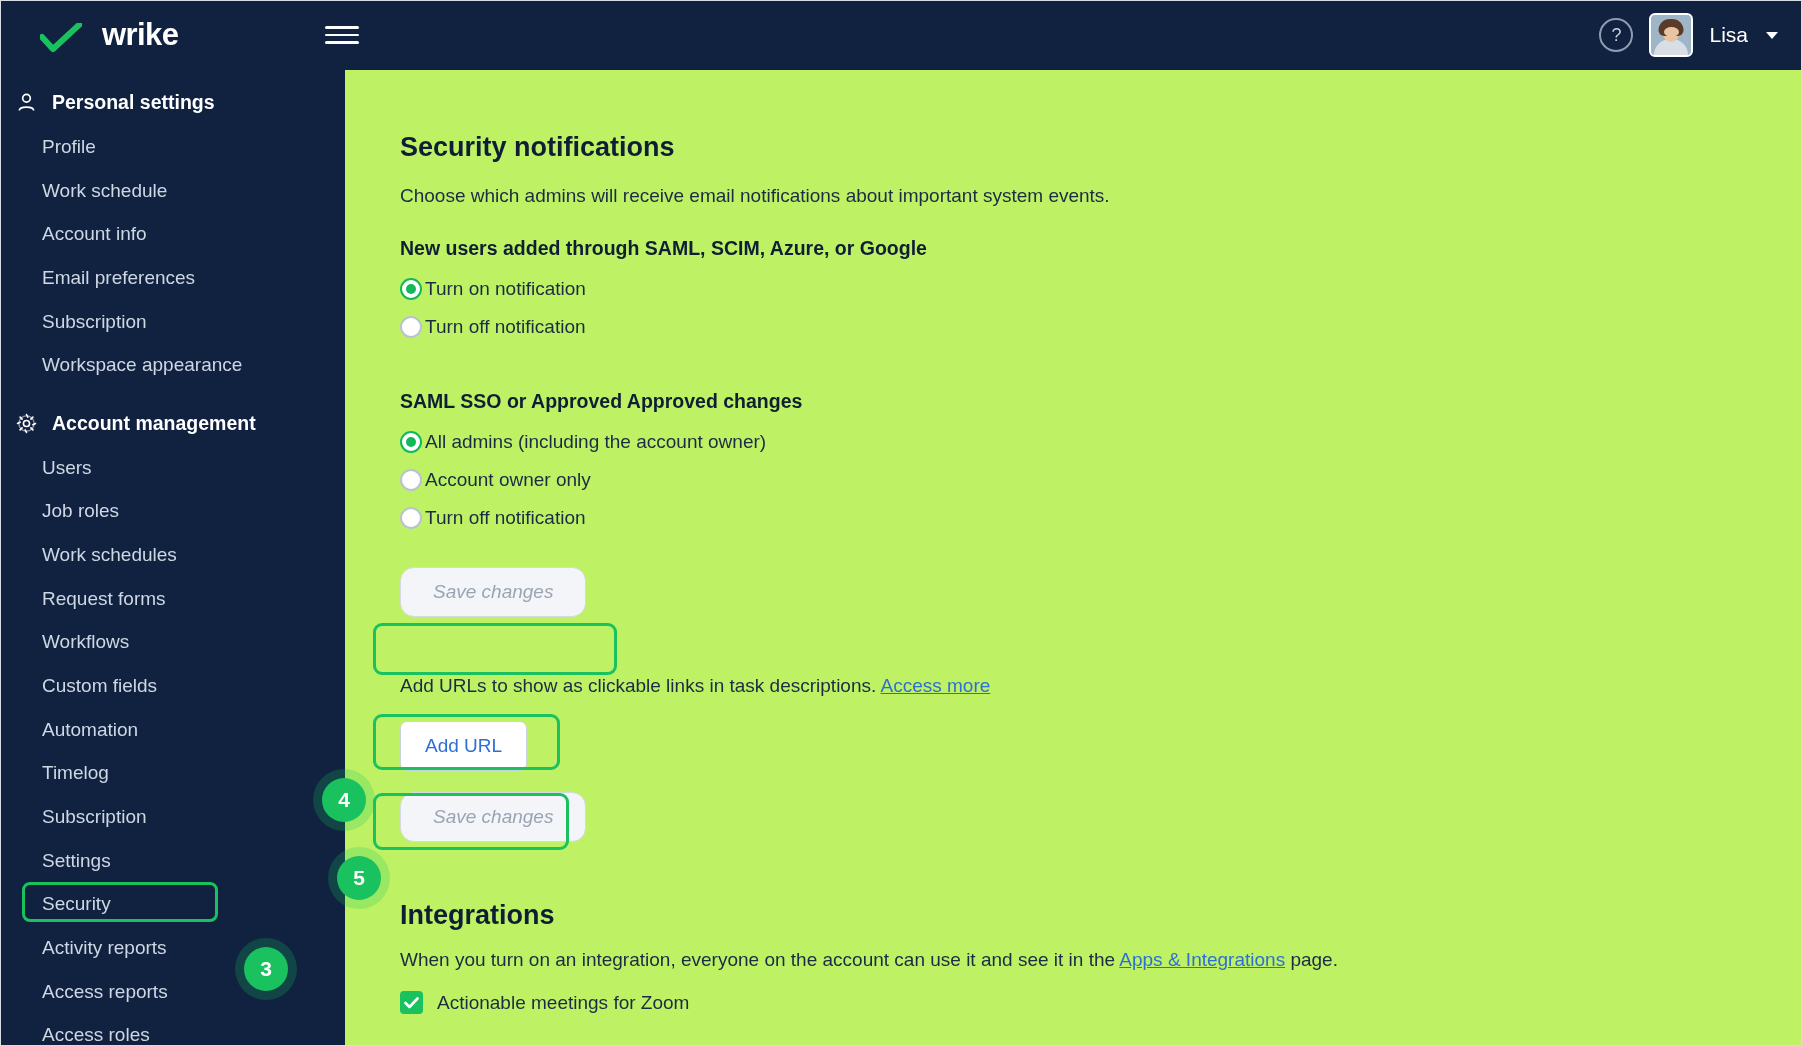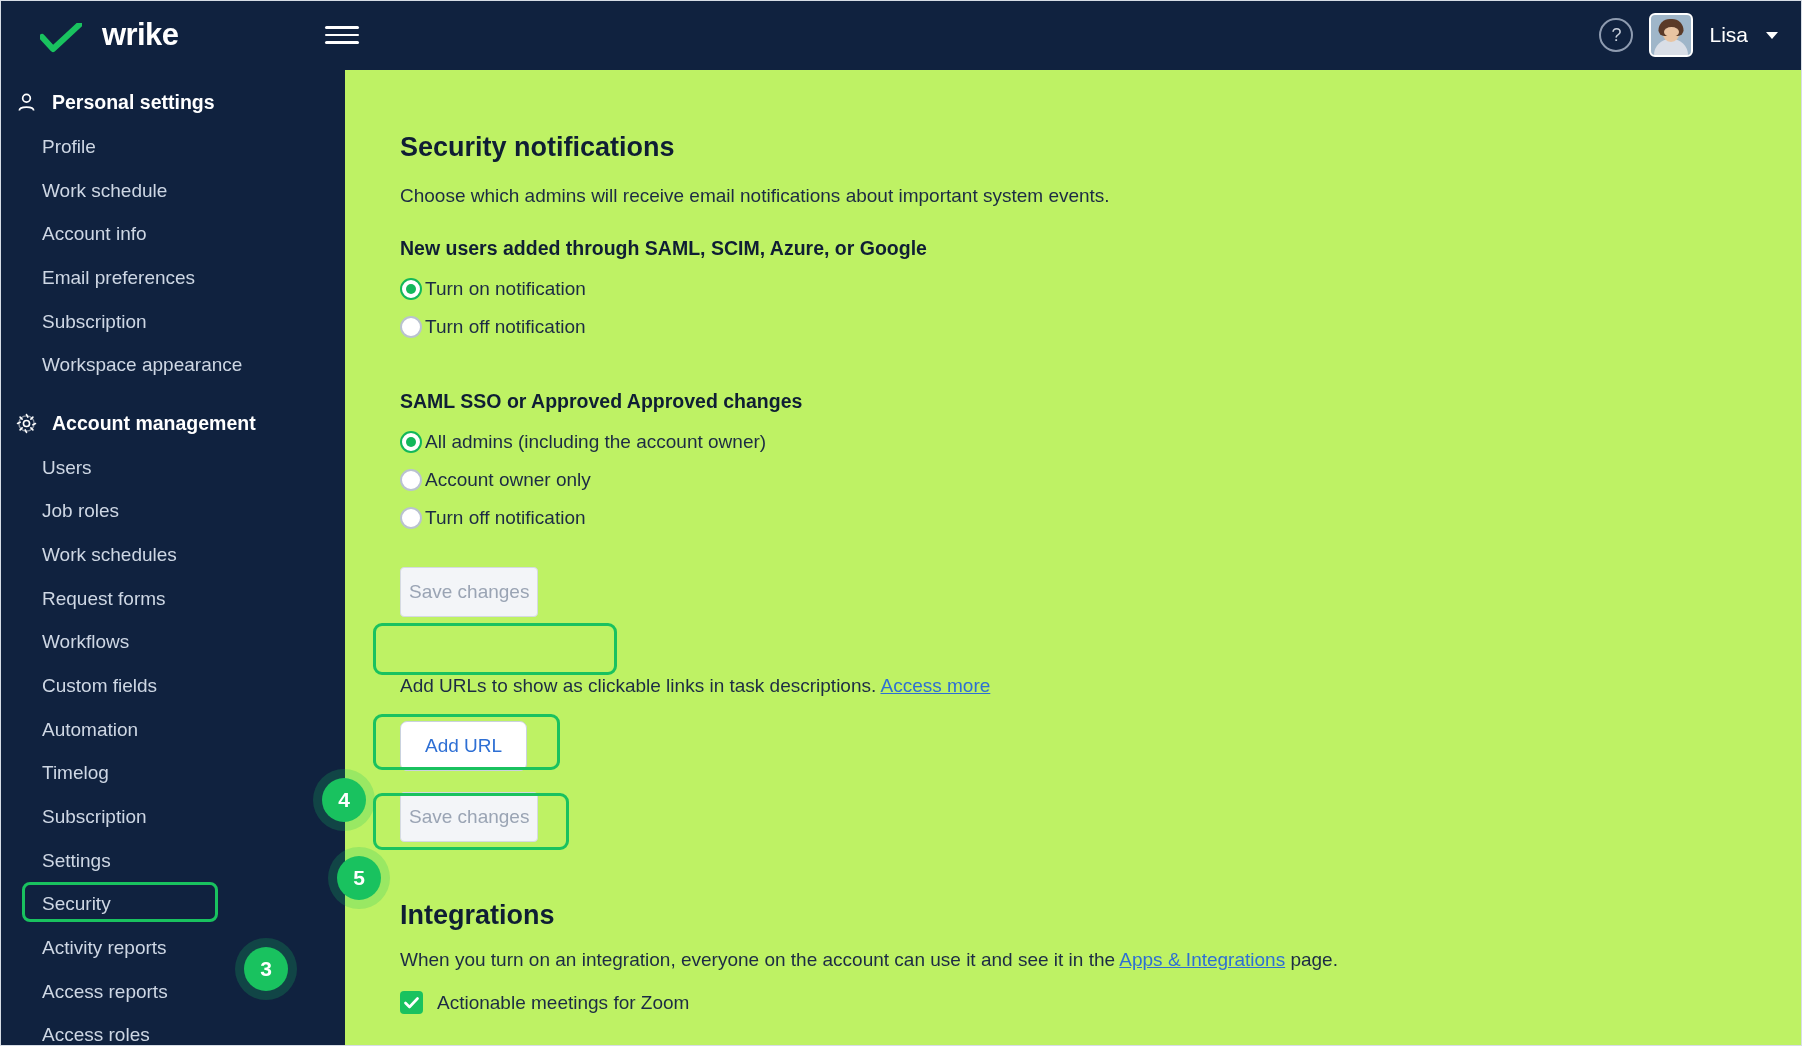--- a/index.html
+++ b/index.html
@@ -231,26 +231,27 @@
     border-radius: 50%;
     background: #12b85a;
   }
   .radio-label {
     font-size: 19px;
     color: #1c2b44;
   }
   .btn-disabled {
     display: inline-block;
     border: 1.5px solid #d5dae2;
-    border-radius: 4px;
+    border-radius: 14px;
     background: #f3f5f8;
     color: #9aa4b4;
     font-size: 19px;
-    padding: 13px 8px;
+    padding: 13px 32px;
     cursor: default;
+    font-style: italic;
   }
   .btn-link {
     display: inline-block;
     border: 1.5px solid #c9d2de;
     border-radius: 7px;
     background: #ffffff;
     color: #2e6fd4;
     font-size: 19px;
     padding: 13px 24px;
     cursor: pointer;

